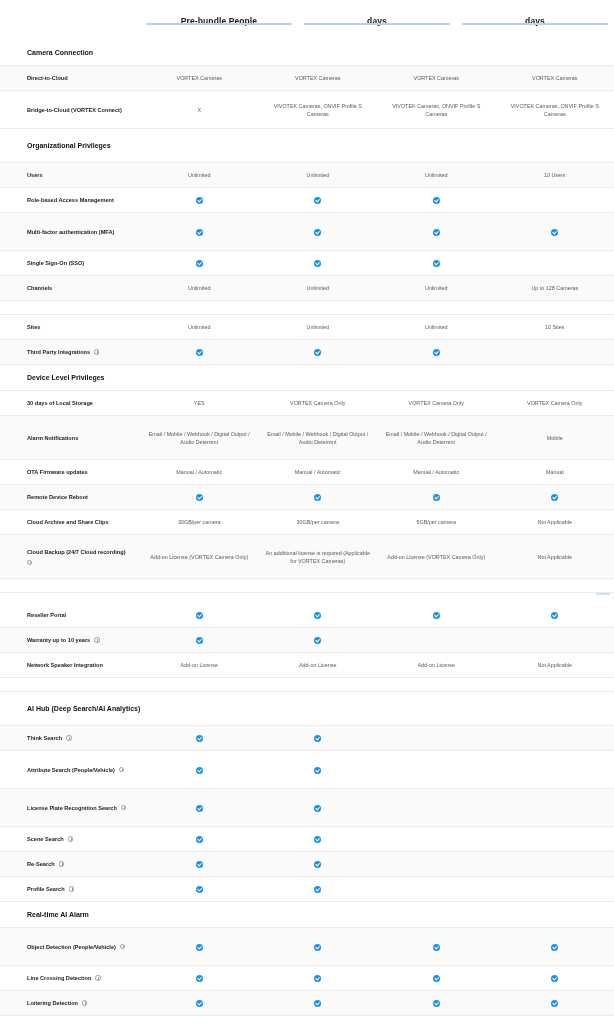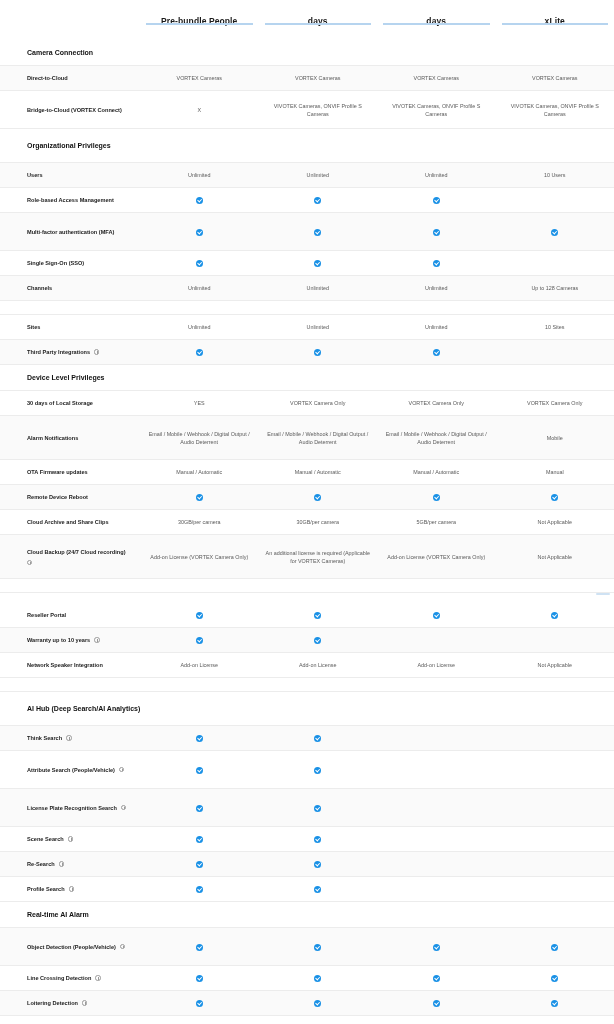--- a/index.html
+++ b/index.html
@@ -163,24 +163,20 @@
       <span class="bar"></span>
     </div>
     <div class="head-col">
       <span class="lbl">days</span>
       <span class="bar"></span>
     </div>
     <div class="head-col">
       <span class="lbl">days</span>
       <span class="bar"></span>
     </div>
-    <div class="head-col">
-      <span class="lbl">xLite</span>
-      <span class="bar"></span>
-    </div>
   </div>
 
   <div id="body">
       <div class="section">
         <div class="sec-title">Camera Connection</div>
       </div>
       <div class="row alt">
         <div class="c-label">
           <span class="txt">Direct-to-Cloud</span>
         </div>

